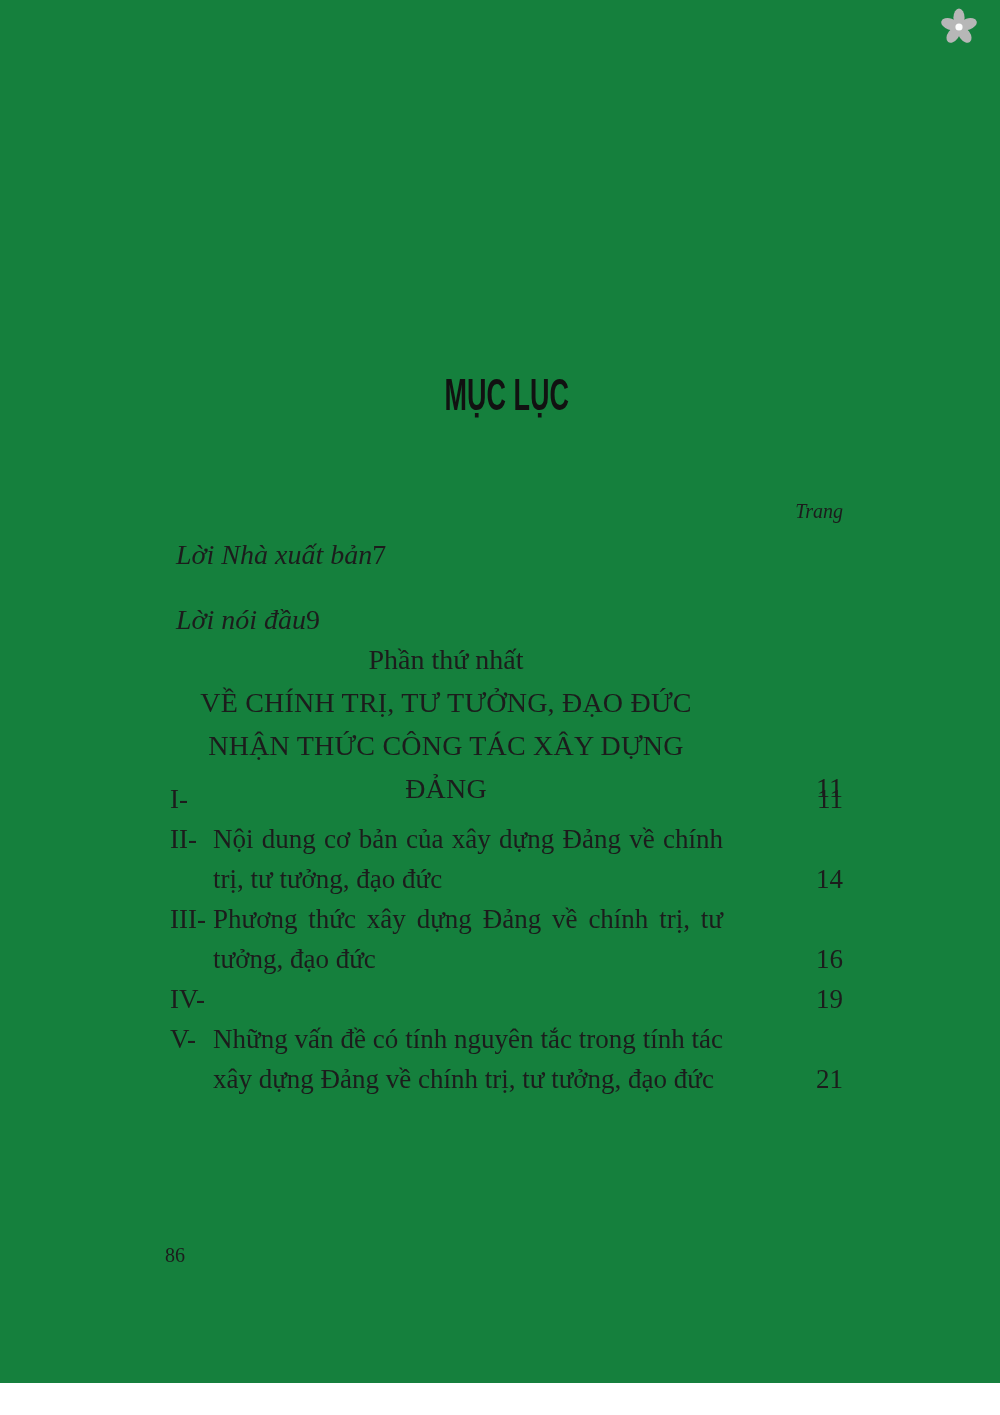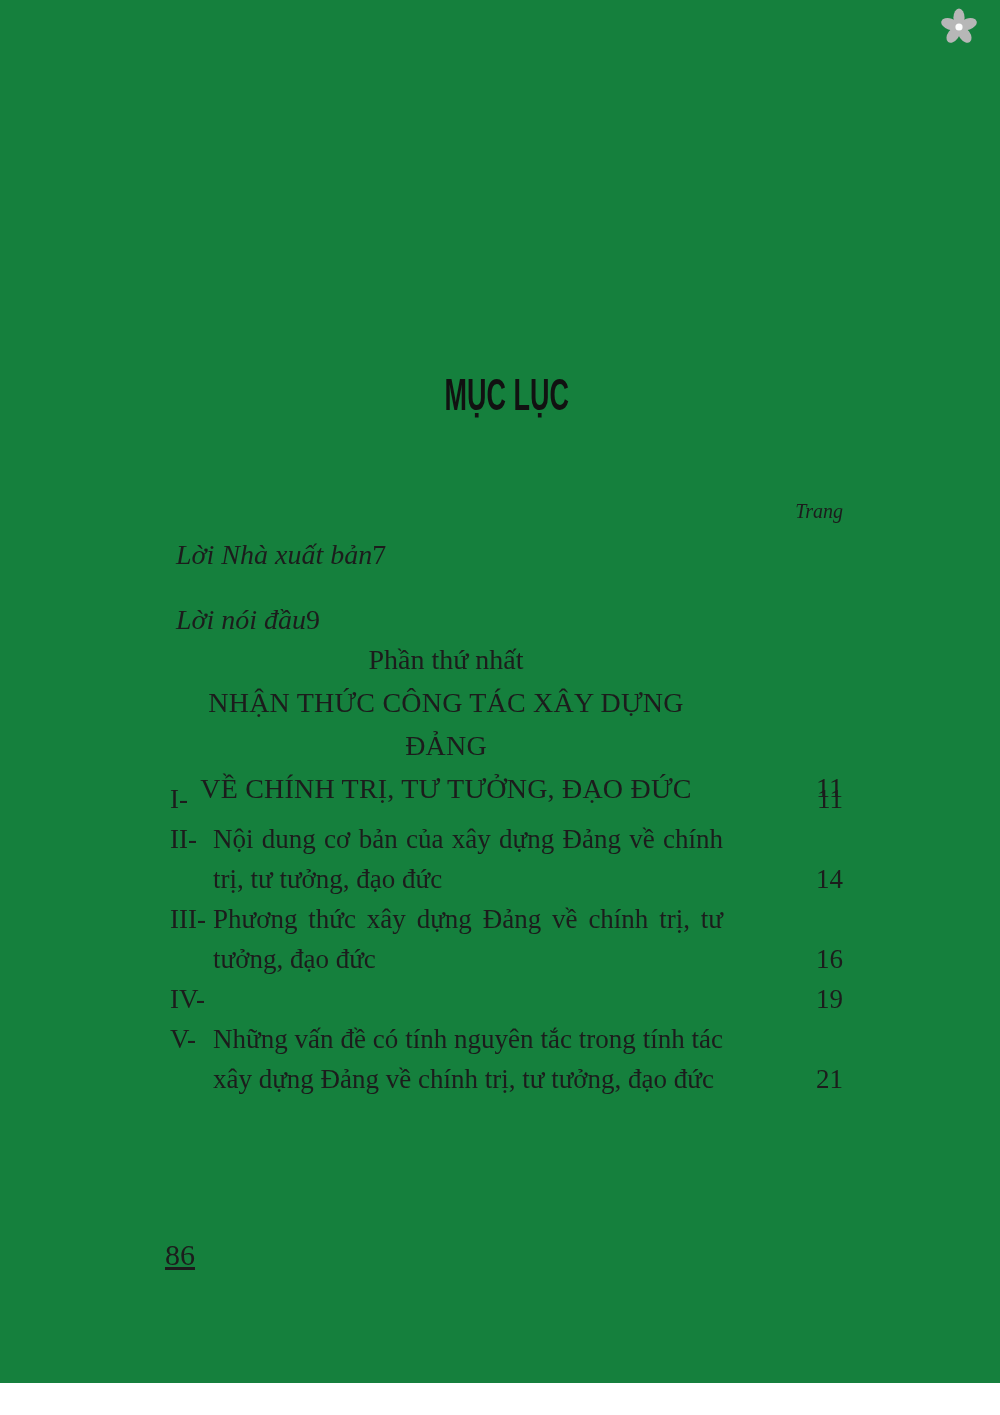--- a/index.html
+++ b/index.html
@@ -113,23 +113,22 @@
   .entry-page {
     flex: 1;
     text-align: right;
     align-self: flex-end;
   }
 
   .folio {
     position: absolute;
     left: 165px;
     top: 1238px;
-    font-size: 30px;
+    font-size: 20px;
     line-height: 34px;
-    text-decoration: underline;
   }
 </style>
 </head>
 <body>
 
 <div class="page">
 
   <div class="watermark">
     <svg width="38" height="38" viewBox="-19 -19 38 38" aria-hidden="true">
       <g fill="#b7b7b7">
@@ -156,22 +155,22 @@
       <span class="front-page">7</span>
     </div>
     <div class="front-row row-1">
       <span class="front-label">Lời nói đầu</span>
       <span class="front-page">9</span>
     </div>
 
     <div class="part-block">
       <div class="part-center">
         <div class="part-kicker">Phần thứ nhất</div>
+        <div class="part-line">VỀ CHÍNH TRỊ, TƯ TƯỞNG, ĐẠO ĐỨC</div>
         <div class="part-line">NHẬN THỨC CÔNG TÁC XÂY DỰNG ĐẢNG</div>
-        <div class="part-line">VỀ CHÍNH TRỊ, TƯ TƯỞNG, ĐẠO ĐỨC</div>
       </div>
       <div class="part-page">11</div>
     </div>
 
     <div class="entries">
       <div class="entry">
         <span class="entry-num">I-</span>
         <span class="entry-page">11</span>
       </div>
       <div class="entry">

